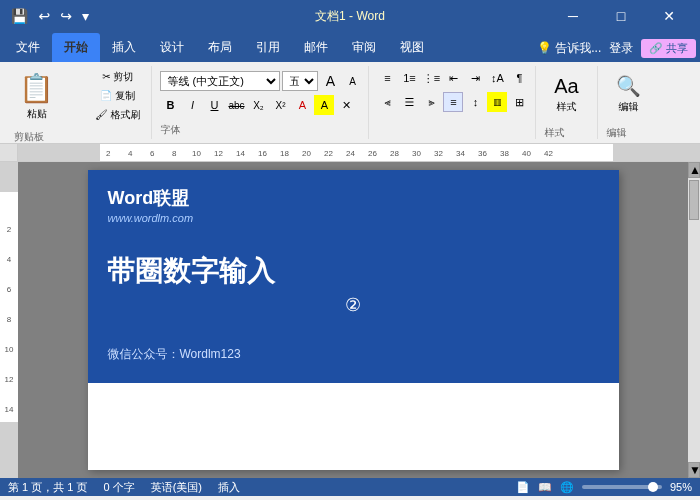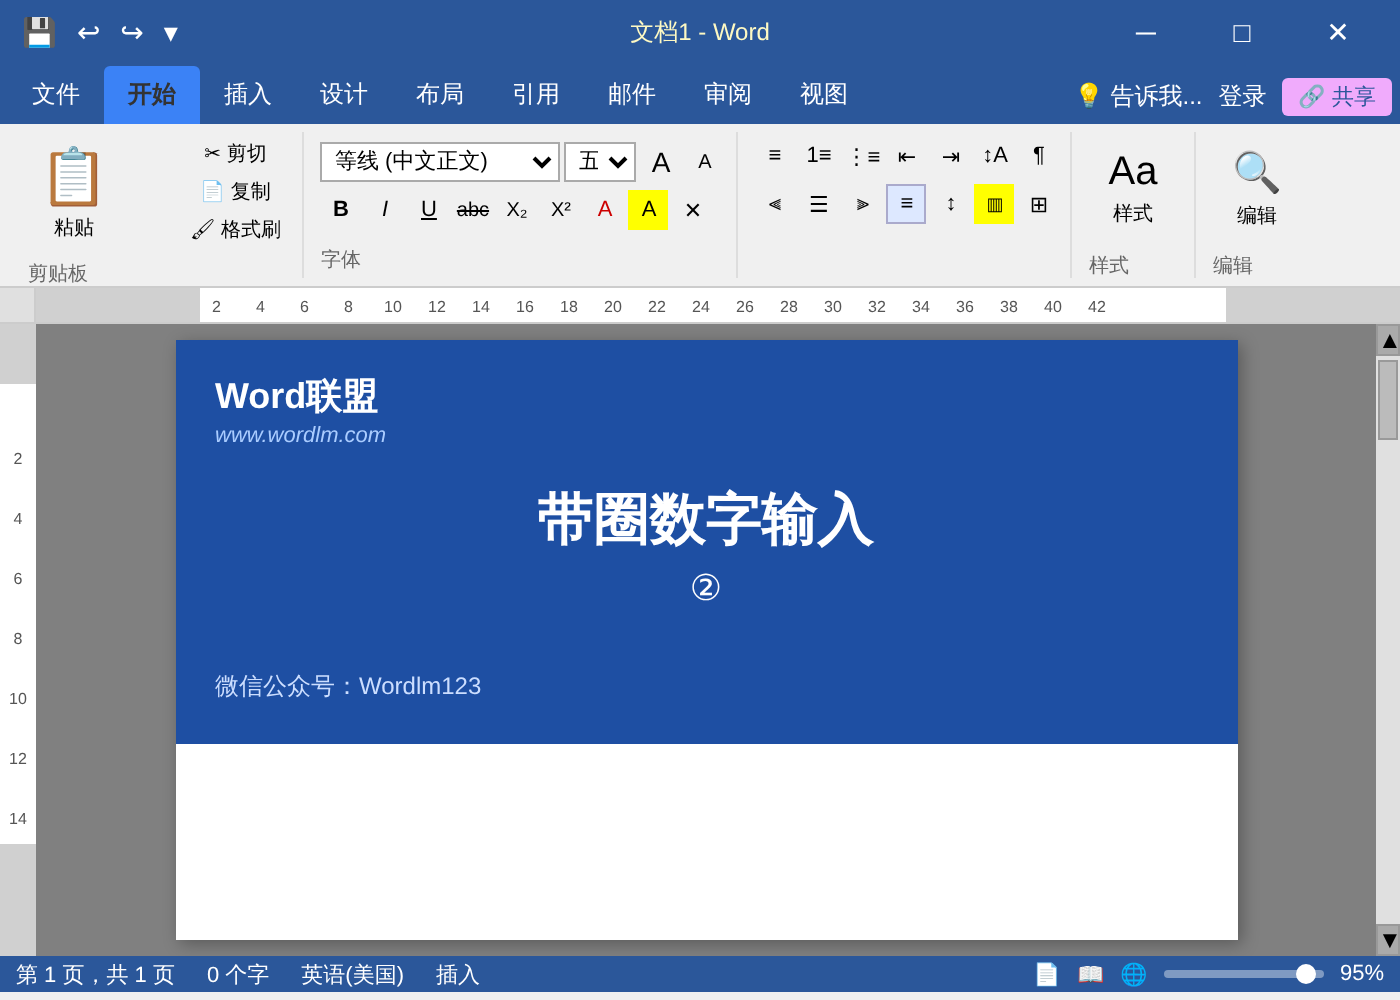--- a/index.html
+++ b/index.html
@@ -163,21 +163,21 @@
     
     .blue-banner {
       background: #1e4fa3;
       margin: 0;
       padding: 16px 20px 20px 20px;
       position: relative;
       min-height: 200px;
     }
     .banner-logo { color: white; font-size: 18px; font-weight: bold; margin-bottom: 2px; }
     .banner-url { color: #aaccff; font-size: 11px; font-style: italic; }
-    .banner-title { color: white; font-size: 28px; font-weight: bold; text-align: center; margin-top: 17px; margin-bottom: 4px; }
+    .banner-title { color: white; font-size: 28px; font-weight: bold; margin-top: 28px; margin-bottom: 4px; }
     .banner-circle-num { color: white; font-size: 18px; text-align: center; margin-bottom: 20px; }
     .banner-footer { color: #ccdeff; font-size: 12px; margin-top: 30px; }
 
     .v-scrollbar { width: 12px; background: #e0e0e0; flex-shrink: 0; }
 
     
     .status-bar {
       height: 18px;
       background: #2b579a;
       display: flex;

